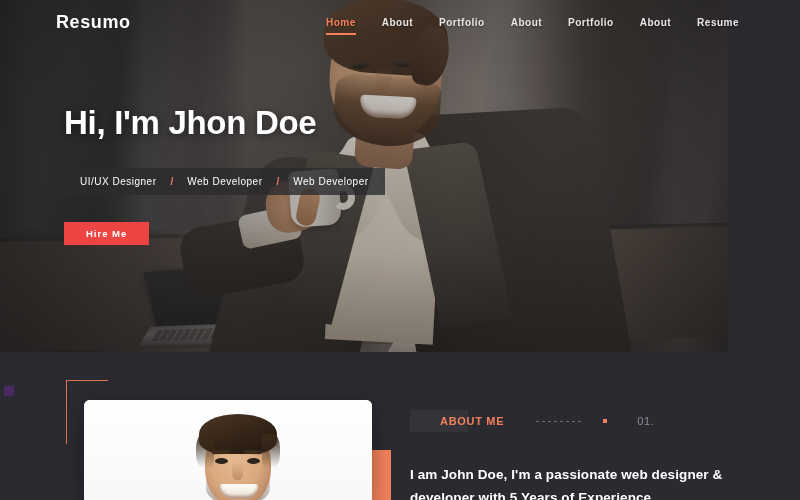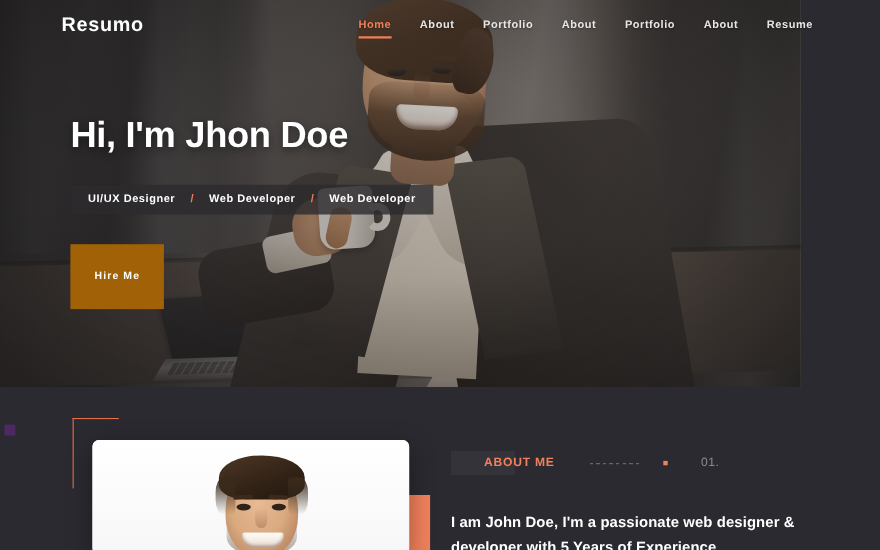--- a/index.html
+++ b/index.html
@@ -266,28 +266,28 @@
     text-shadow:0 2px 8px rgba(0,0,0,.45);
     white-space:nowrap;
   }
   #tagline {
     margin-top:26px;
     display:inline-flex; align-items:center;
     background:rgba(44,42,45,.80);
     padding:8px 16px;
     white-space:nowrap;
   }
-  .tag-text { color:#fff; font-size:10px; font-weight:bold; letter-spacing:.5px; }
+  .tag-text { color:#fff; font-size:10px; font-weight:normal; letter-spacing:.5px; }
   .tag-sep { color:#f2805b; font-size:10px; font-weight:bold; margin:0 14px; }
   #hire-me {
     margin-top:27px;
     display:inline-block;
-    background:#a16207; color:#fff;
+    background:#ef4444; color:#fff;
     font-size:9.5px; font-weight:bold; letter-spacing:1px;
-    padding:24px 22px; border:none; cursor:pointer;
+    padding:6px 22px; border:none; cursor:pointer;
   }
 
   
   #about {
     position:absolute; left:0; top:352px; width:800px; height:148px;
     background:#2b2a31; overflow:hidden;
   }
   .purple-dot {
     position:absolute; left:4px; top:34px; width:10px; height:10px;
     background:#4b2a63;

